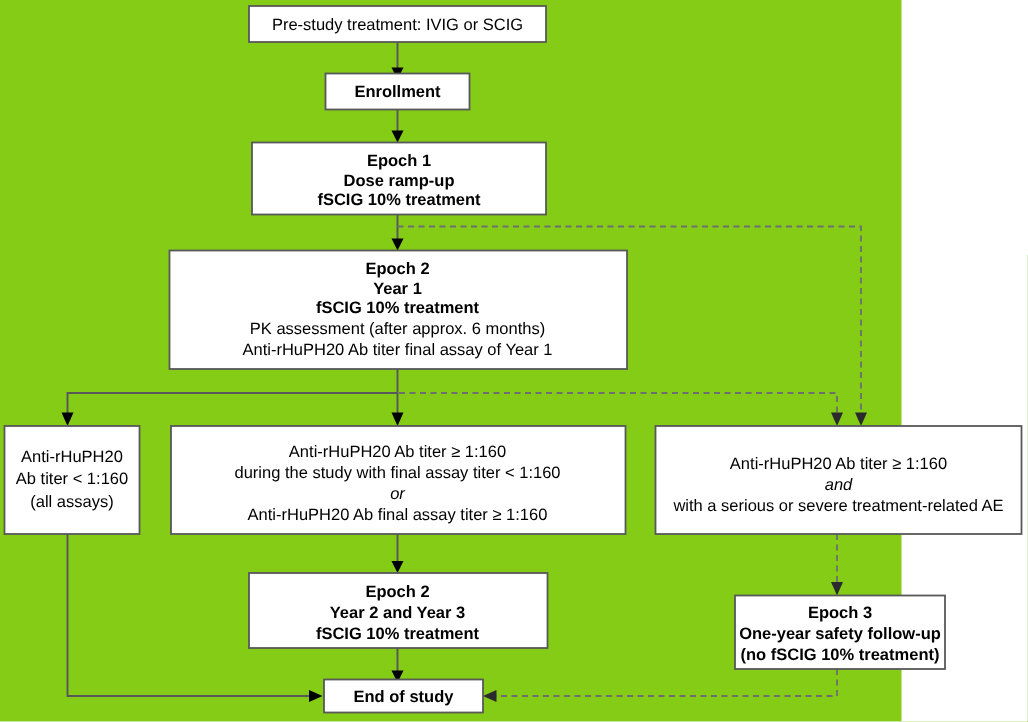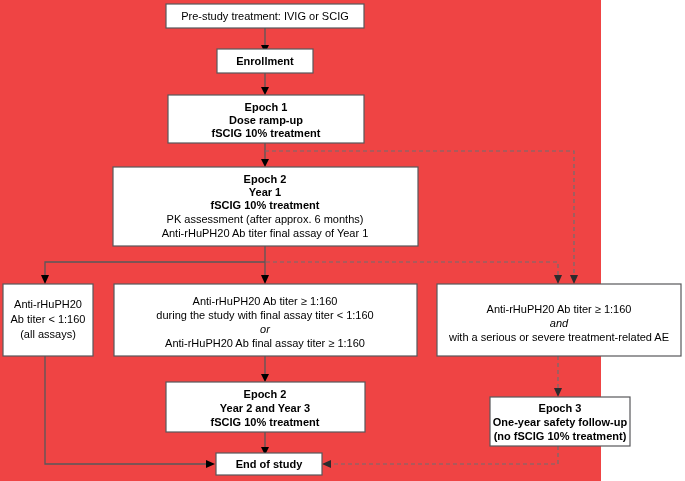--- a/index.html
+++ b/index.html
@@ -10,21 +10,21 @@
   body {
     font-family: "Liberation Sans", sans-serif;
     width: 685px;
     height: 481px;
     overflow: hidden;
   }
   #flow-root {
     position: relative;
     width: 601px;
     height: 481px;
-    background: #ef4444;
+    background: #84cc16;
   }
   svg.flow {
     display: block;
     width: 685px;
     height: 481px;
   }
   .box-rect {
     fill: #ffffff;
     stroke: #58585a;
     stroke-width: 1.2;

